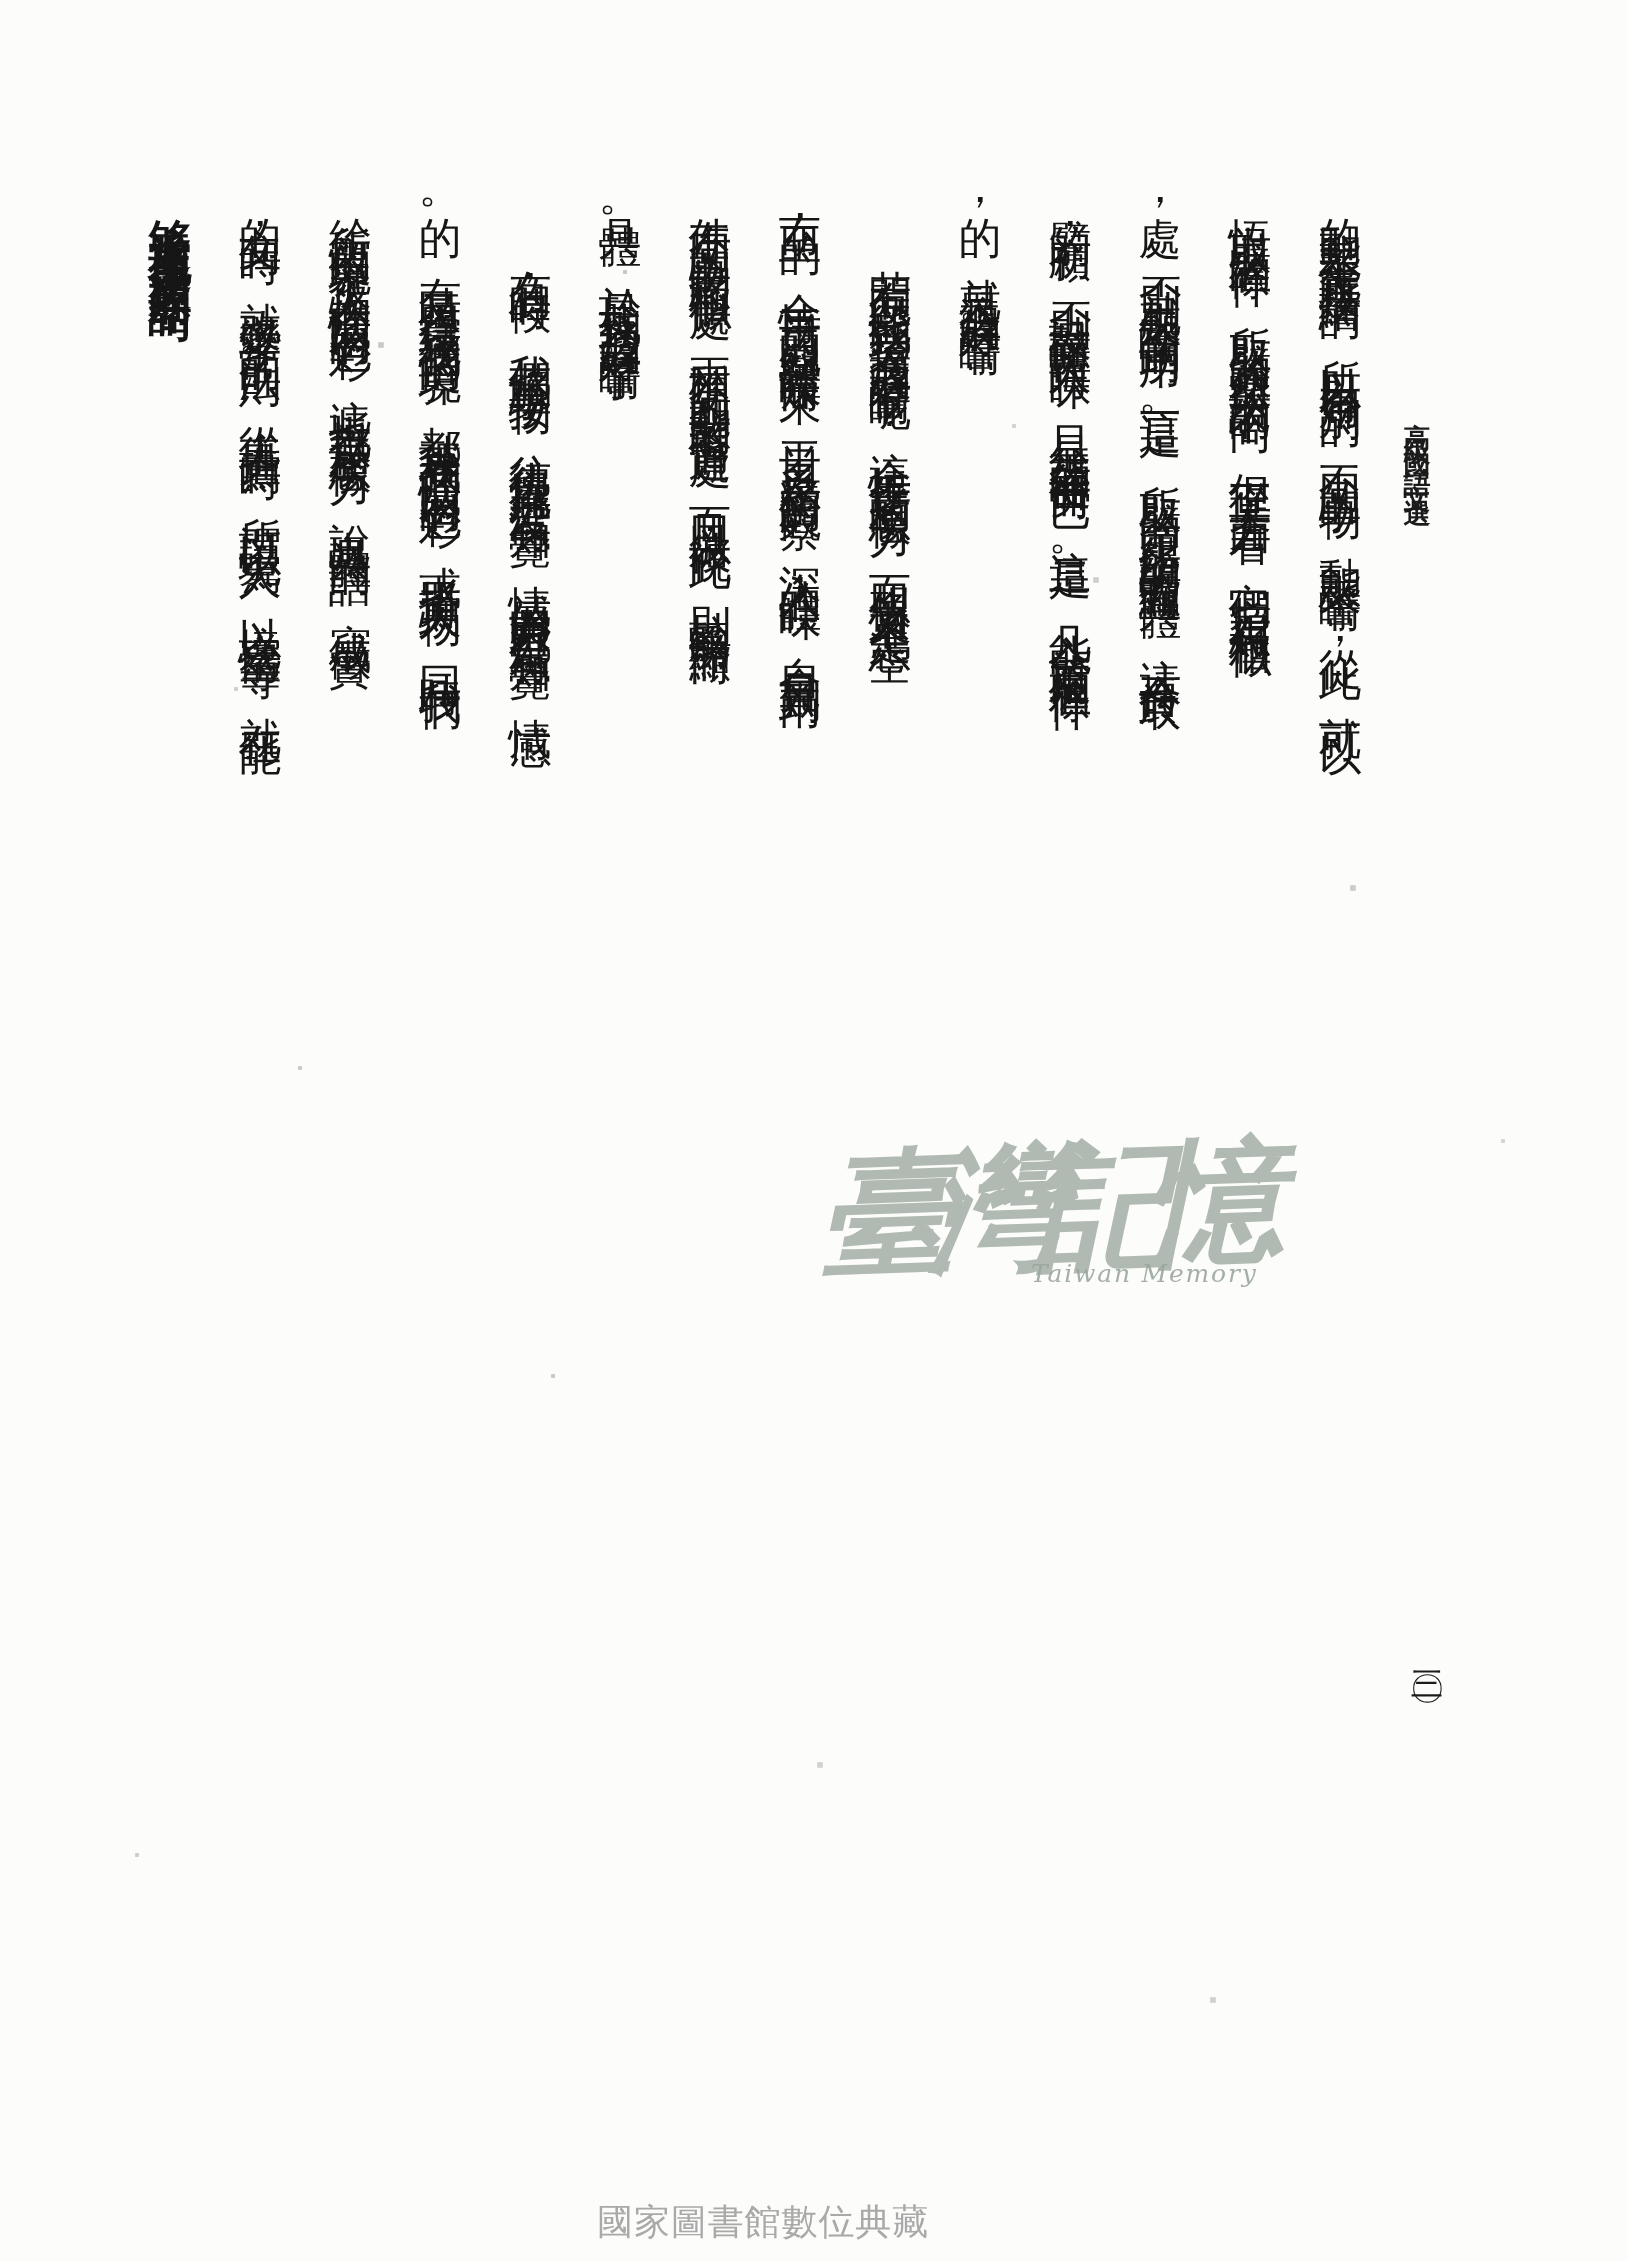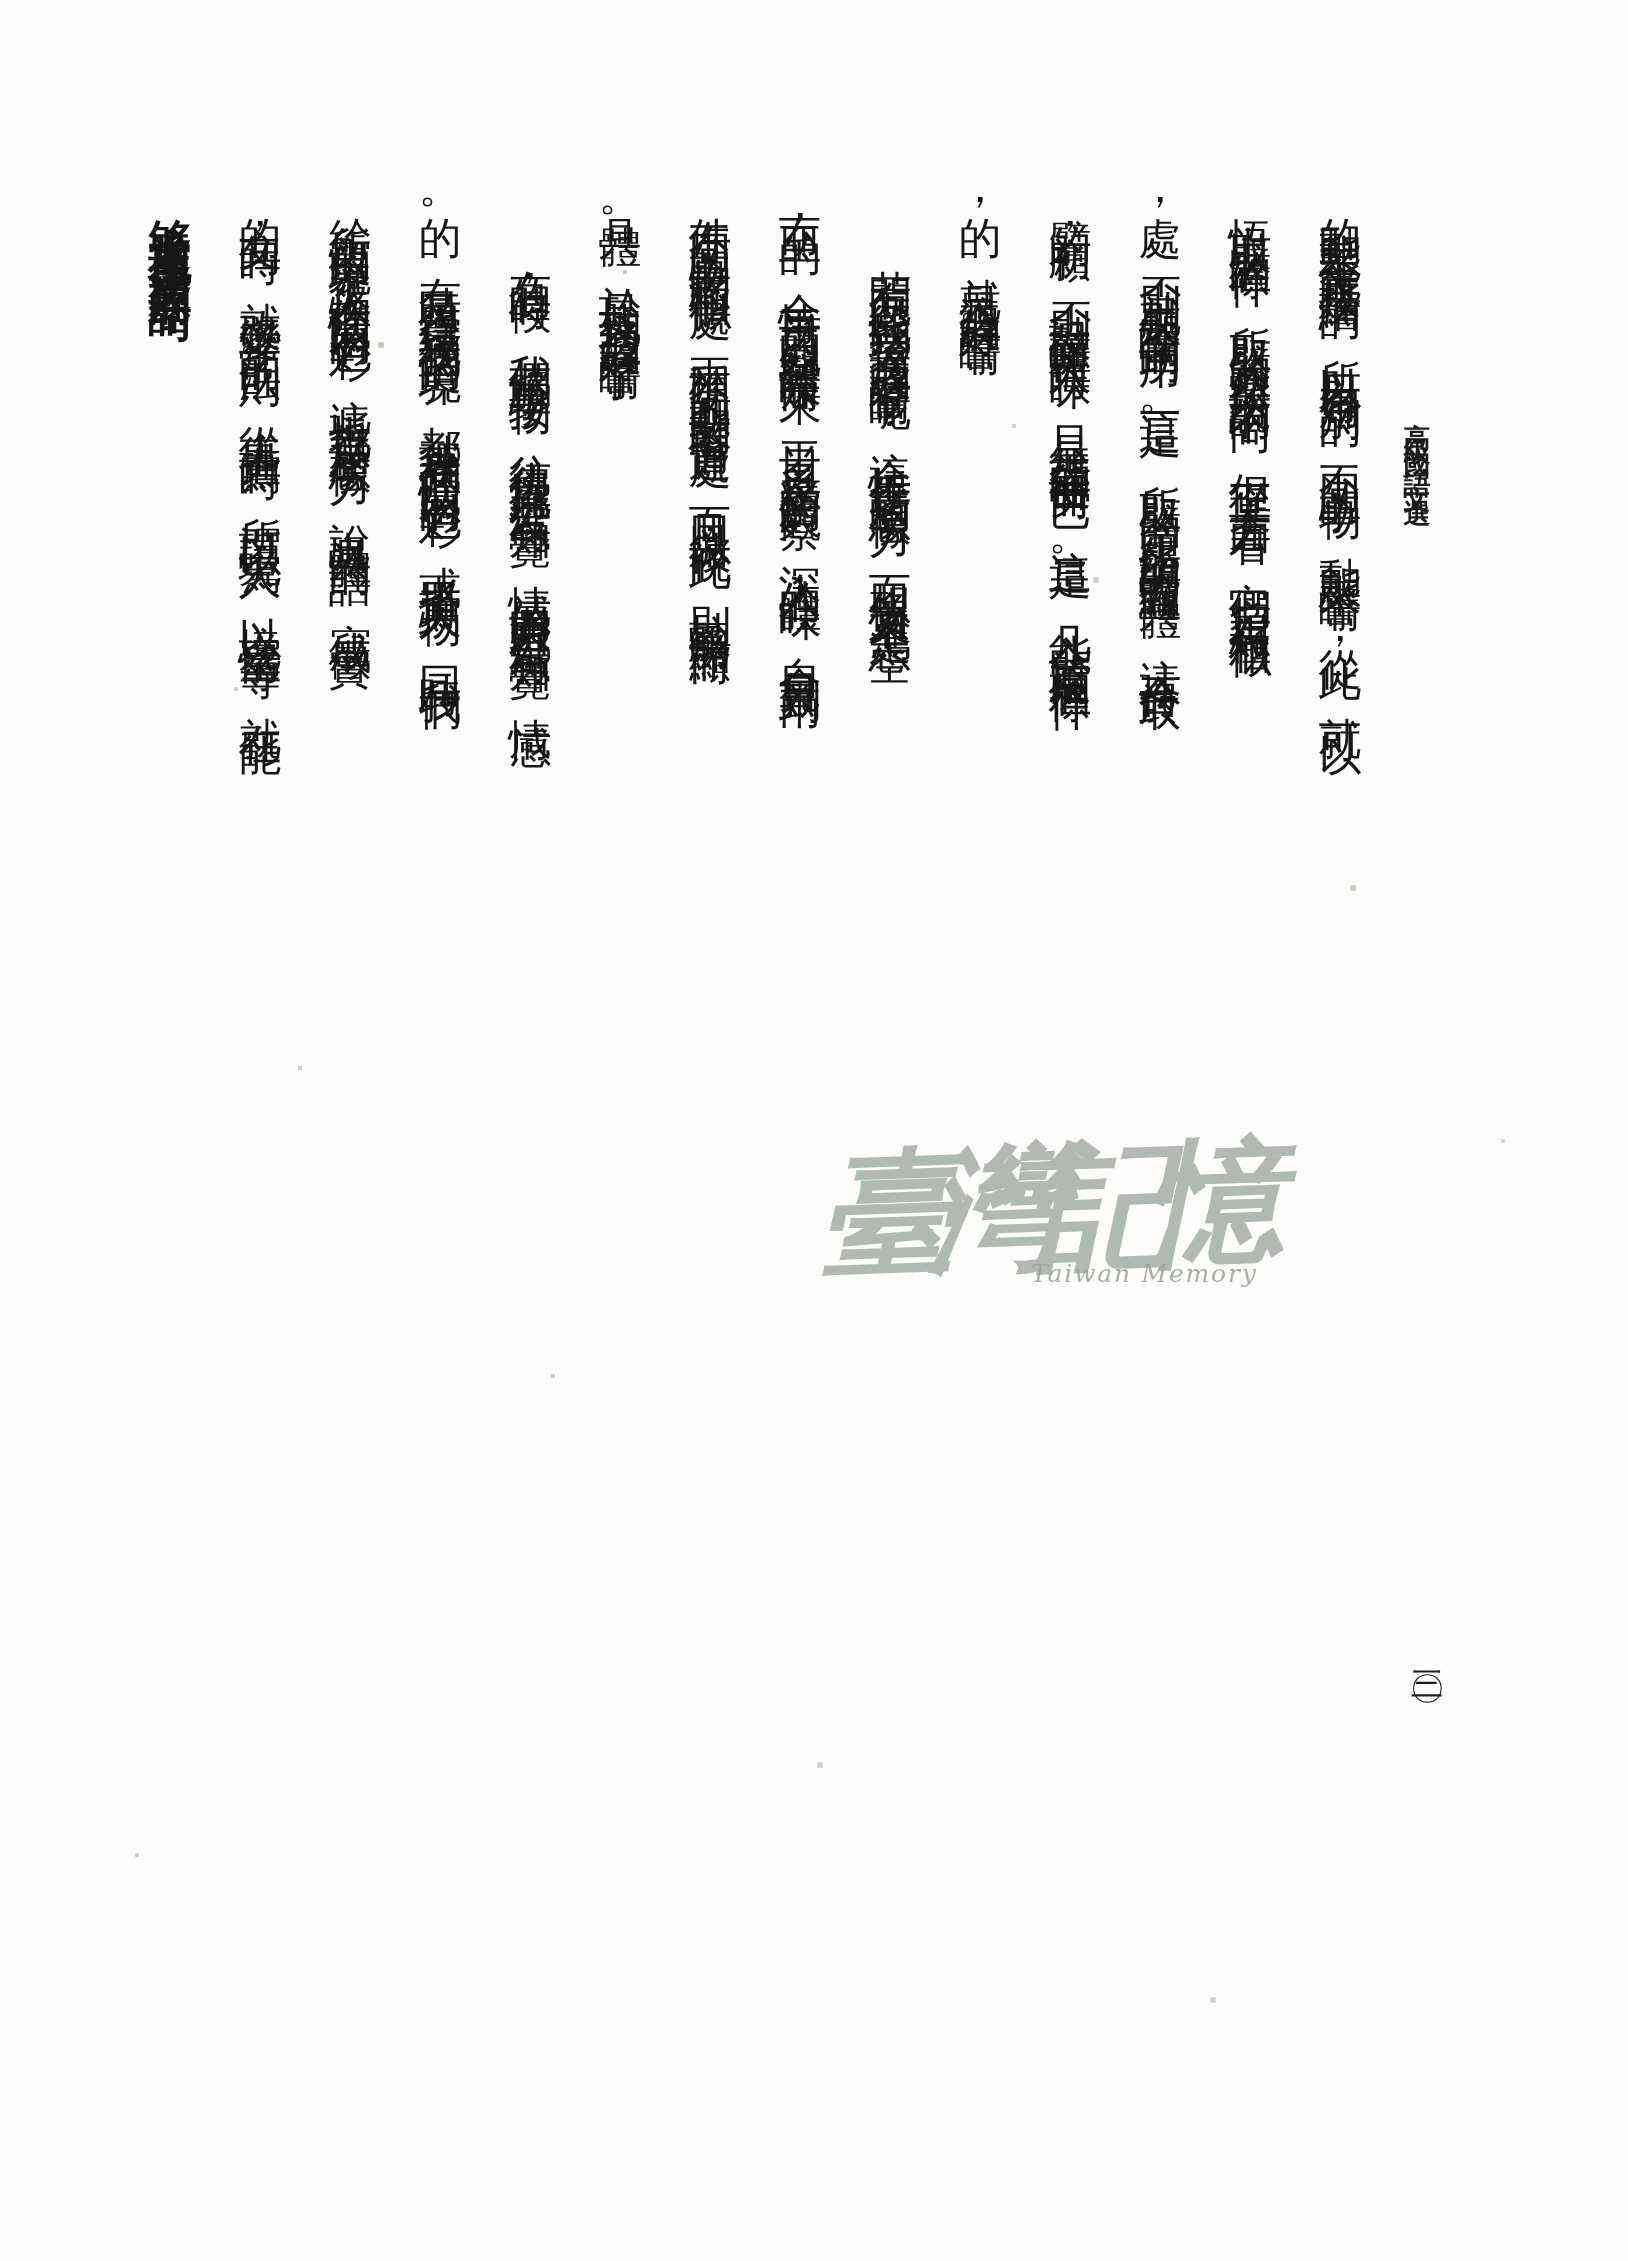--- a/index.html
+++ b/index.html
@@ -122,15 +122,16 @@
       <div class="t-col">的。有時又覺得環繞我們的境界，都被著我們的情感的色彩。或者描寫人物，同時我們</div>
       <div class="t-col">給所寫的境界被上人物的情感的色彩。這些也都原於想像力；說出具體的話、寫成徵實</div>
       <div class="t-col">的文句時，就改變了平常的法則。從事描寫時，所謂以境寫人、以境寫情等等，就在能</div>
       <div class="t-col bold">够適當地使用這類的話句。</div>
     </div>
 
   <div class="running-title">高級國語文選</div>
 
   <div class="page-number">三〇</div>
 
+  <div class="footer-caption">國家圖書館數位典藏</div>
 
 </div>
 
 
 </body></html>

